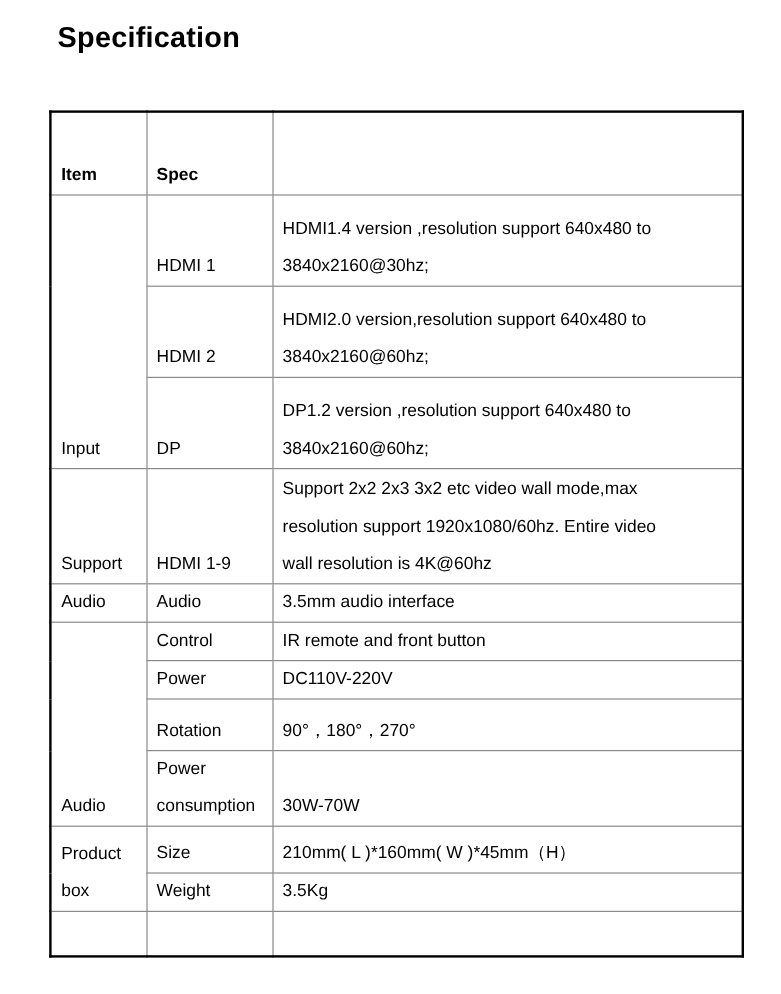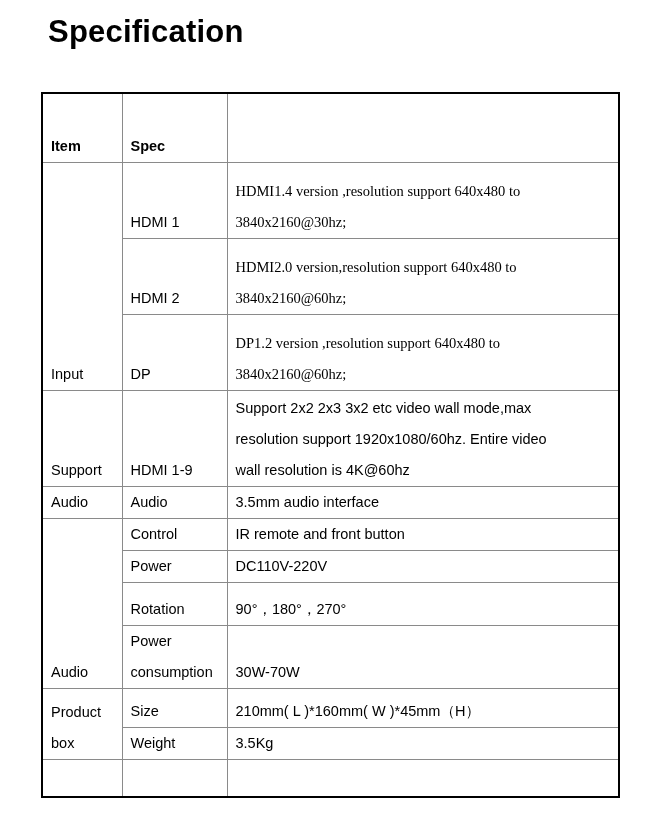--- a/index.html
+++ b/index.html
@@ -20,21 +20,21 @@
     position: relative;
     width: 651px;
     height: 828px;
     background: #ffffff;
   }
 
   #page-title {
     position: absolute;
     left: 48px;
     top: 17px;
-    font-size: 31px;
+    font-size: 24px;
     font-weight: bold;
     letter-spacing: 0.2px;
     line-height: 30px;
     color: #000000;
   }
 
   #spec-table {
     position: absolute;
     left: 41px;
     top: 92px;
@@ -97,21 +97,20 @@
     vertical-align: middle;
     padding-bottom: 0;
   }
 
   
   td.detail-2 {
     height: 75px;
     vertical-align: top;
     padding-top: 8px;
     line-height: 35px;
-    font-family: Liberation Serif, serif;
   }
   td.detail-3 {
     height: 95px;
     vertical-align: top;
     padding-top: 7px;
     line-height: 34px;
   }
   td.detail-1 {
     height: 31px;
     vertical-align: middle;

